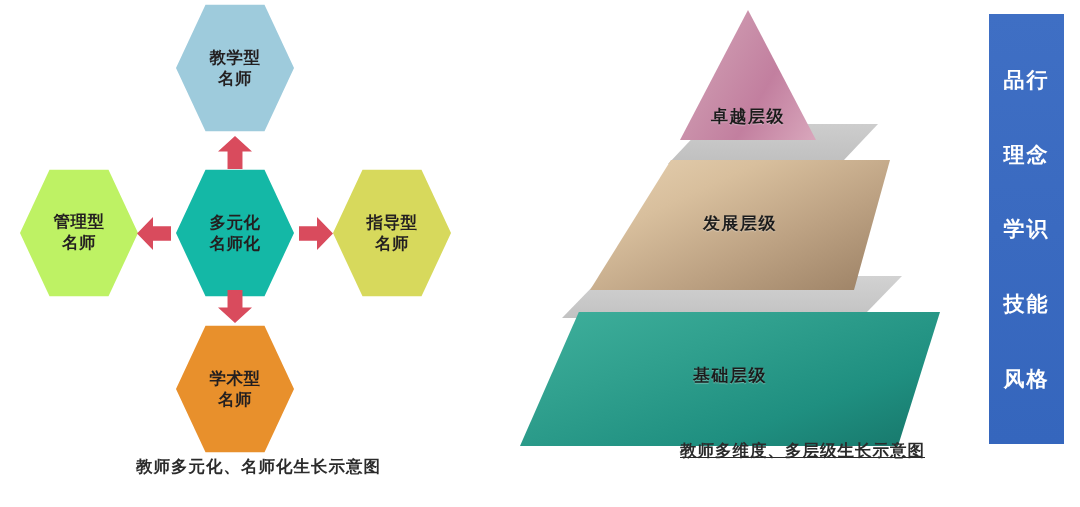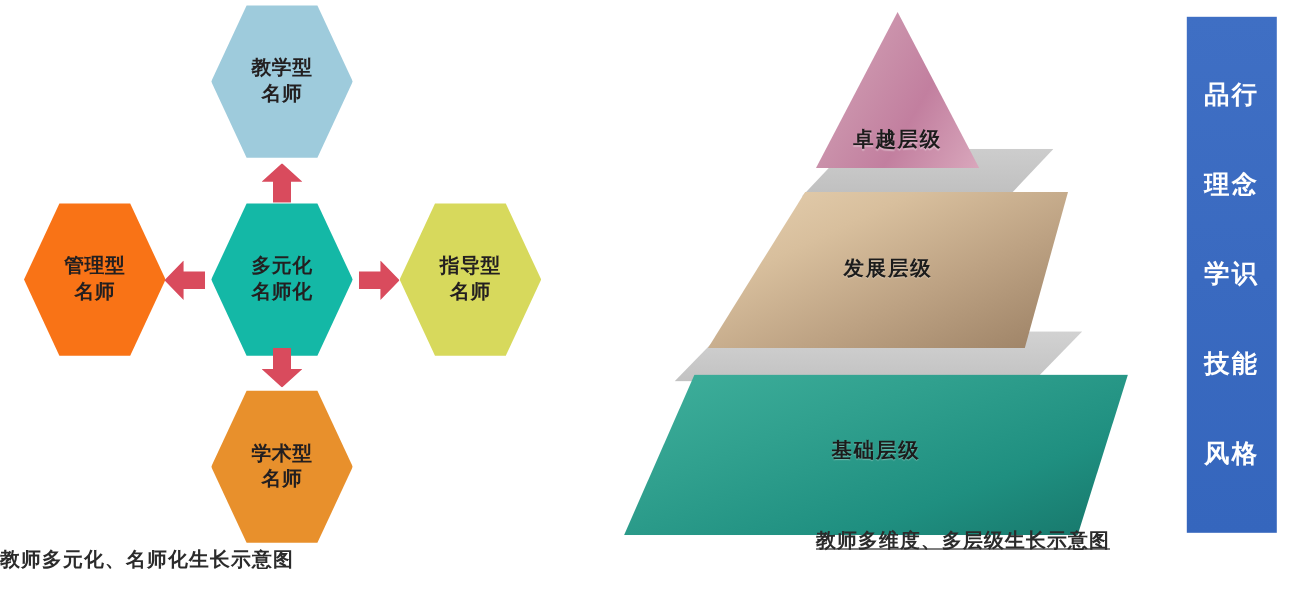--- a/index.html
+++ b/index.html
@@ -41,21 +41,21 @@
     line-height: 1.28;
     font-weight: bold;
     font-size: 16.5px;
     color: #231f20;
     letter-spacing: 0.5px;
   }
   .hex .ln { display: block; }
 
   #hex-top    { left: 176px; top: 2px;   background: #9ecbdc; }
   #hex-center { left: 176px; top: 167px; background: #14b8a6; }
-  #hex-left   { left: 20px;  top: 167px; background: #f97316; font-family: Liberation Mono, monospace; }
+  #hex-left   { left: 20px;  top: 167px; background: #bef264; font-family: Liberation Mono, monospace; }
   #hex-right  { left: 333px; top: 167px; background: #d7d95c; text-align: center; }
   #hex-bottom { left: 176px; top: 323px; background: #e8902c; }
 
   
   .arrow { position: absolute; }
   #arrow-up {
     left: 218px; top: 136px;
     width: 34px; height: 33px;
     background: #d94b5d;
     clip-path: polygon(50% 0%, 100% 47%, 72% 47%, 72% 100%, 28% 100%, 28% 47%, 0% 47%);
@@ -167,21 +167,21 @@
 
   
   .caption {
     position: absolute;
     font-weight: bold;
     font-size: 16.5px;
     color: #2b2b2b;
     letter-spacing: 1px;
     white-space: nowrap;
   }
-  #caption-left  { left: 0px;   top: 456px; width: 485px; }
+  #caption-left  { left: 16px;   top: 456px; width: 485px; text-align: center; }
   #caption-right { left: 560px; top: 440px; width: 485px; text-align: center; text-decoration: underline; }
 </style>
 </head>
 <body>
 
 <div id="stage">
 
   <div id="hex-diagram">
 
     <div class="hex" id="hex-top">

